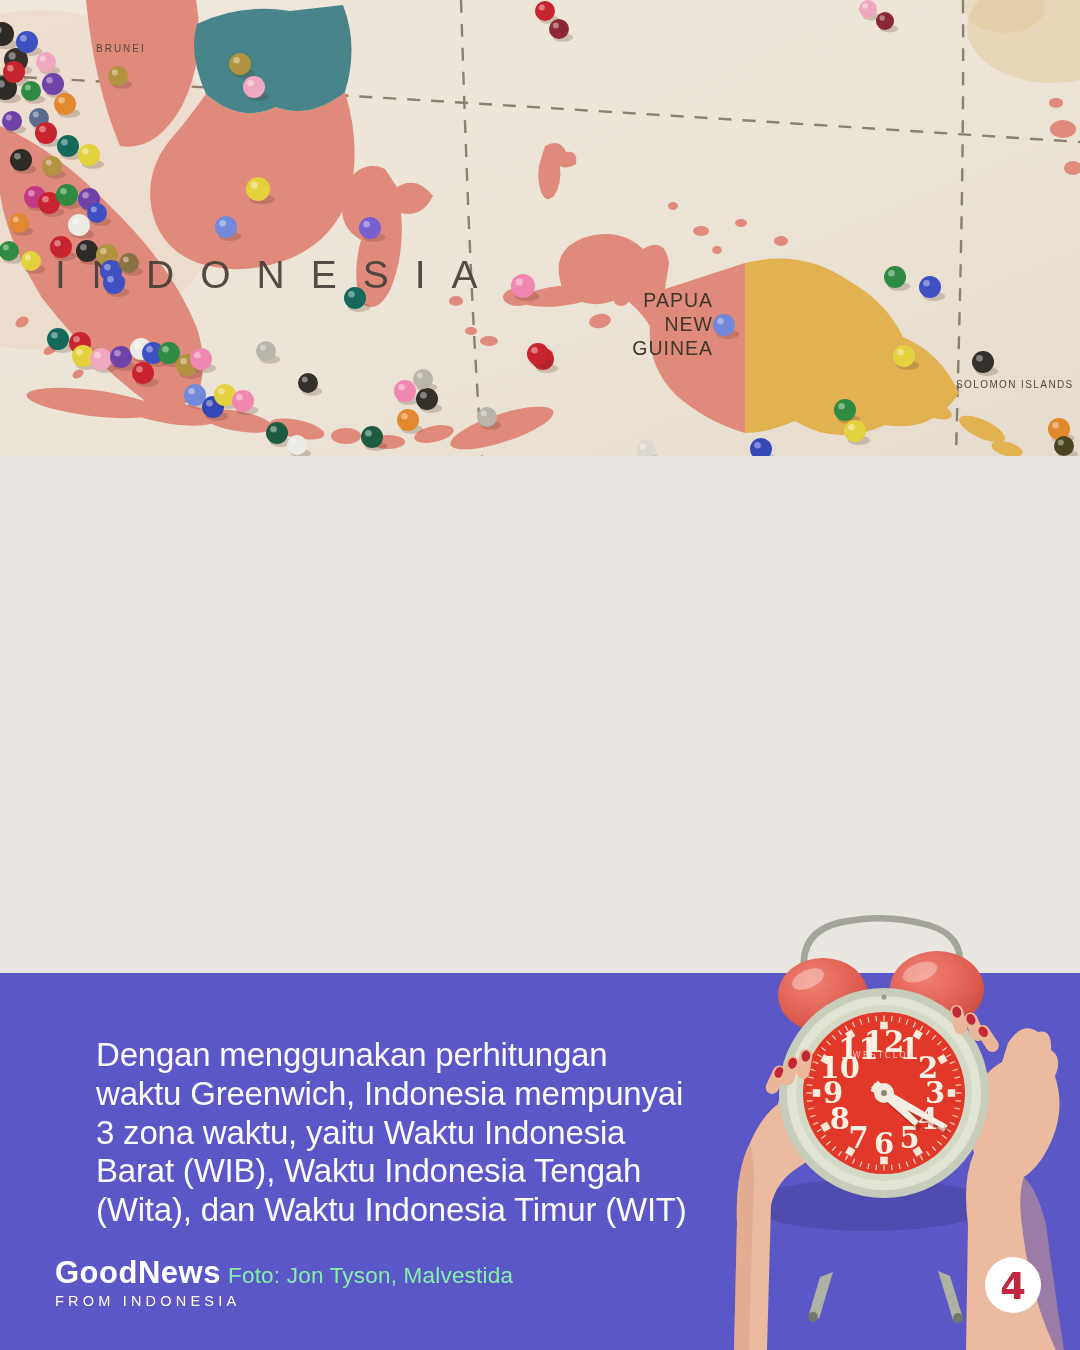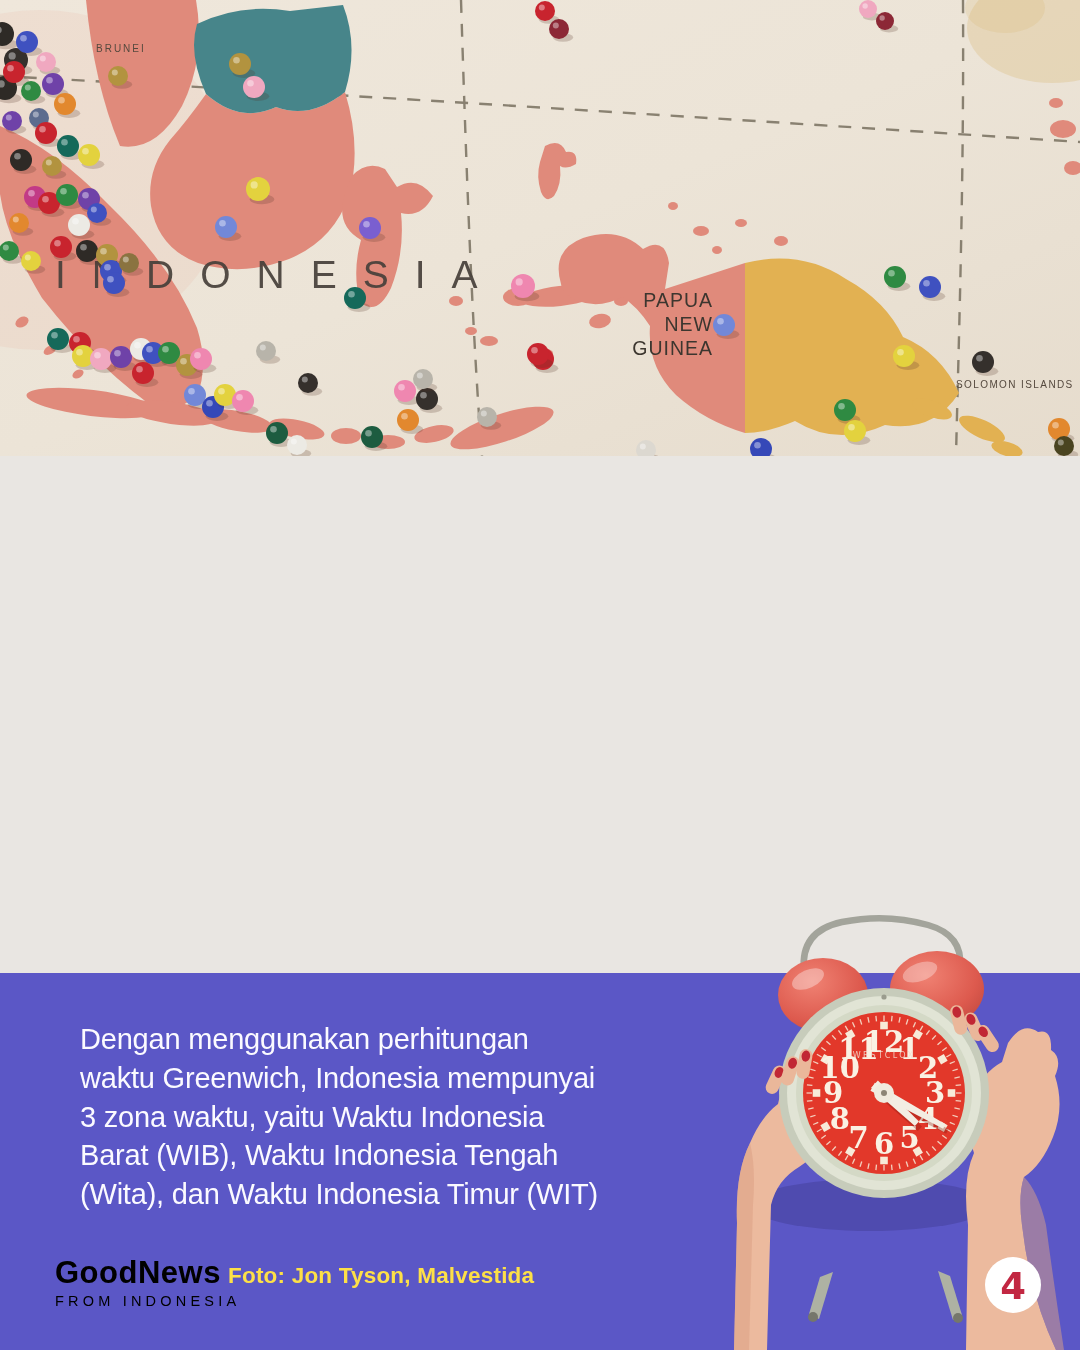--- a/index.html
+++ b/index.html
@@ -12,43 +12,43 @@
   .highlight-section{position:absolute;left:0;top:973px;width:1080px;height:377px;background:#5b57c6;}
 
   
   .col{position:absolute;top:498px;color:#2c292a;font-size:33px;line-height:38.6px;
        letter-spacing:-0.3px;white-space:pre-line;}
   .col p{margin:0 0 40px 0;}
   .col-left{left:80px;width:486px;}
   .col-right{left:570px;width:470px;}
 
   
-  .highlight-text{position:absolute;left:80px;top:1020px;width:640px;margin:0;
-       color:#fbfaff;font-size:29px;line-height:38.8px;letter-spacing:-0.2px;white-space:pre-line;}
+  .highlight-text{position:absolute;left:80px;top:1020px;width:640px;margin:16px;
+       color:#fbfaff;font-size:33px;line-height:38.8px;letter-spacing:-0.2px;white-space:pre-line;}
 
   
   .clock-art{position:absolute;left:720px;top:905px;width:360px;height:445px;z-index:5;}
   .clock-num{font-family:"DejaVu Serif",serif;font-weight:bold;font-size:29px;fill:#faf1e3;}
   .clock-brand{font-family:"DejaVu Sans",sans-serif;font-size:8px;letter-spacing:2.4px;
        fill:#f3ded0;opacity:.85;}
   .badge-num{font-family:"DejaVu Sans",sans-serif;font-weight:bold;font-size:37px;fill:#c22742;}
 
   
   .map-label{font-family:"Liberation Sans",sans-serif;fill:#453e37;}
   .lbl-brunei{font-size:10px;letter-spacing:2px;fill:#55493e;}
   .lbl-indonesia{font-size:39px;letter-spacing:26px;font-weight:500;fill:#47403a;opacity:.92;}
   .lbl-png{font-size:19.5px;letter-spacing:1px;fill:#3c362f;}
   .lbl-solomon{font-size:10px;letter-spacing:1.4px;fill:#55493e;}
 
   
-  .footer-logo{position:absolute;left:55px;top:1257px;color:#000000;}
+  .footer-logo{position:absolute;left:55px;top:1257px;color:#ffffff;}
   .logo-main{font-size:31px;font-weight:bold;letter-spacing:.5px;line-height:32px;}
   .logo-sub{font-size:14.5px;font-weight:normal;letter-spacing:4.2px;margin-top:4px;}
-  .photo-credit{position:absolute;left:228px;top:1260px;color:#fde047;
-       font-size:22.5px;font-weight:700;line-height:31px;letter-spacing:.2px;}
+  .photo-credit{position:absolute;left:228px;top:1260px;color:#86efac;
+       font-size:22.5px;font-weight:400;line-height:31px;letter-spacing:.2px;}
 </style>
 </head>
 <body>
 
 <div class="canvas">
 
   <div class="photo-section">
     <svg width="1080" height="456" viewBox="0 0 1080 456">
       <defs>
         <linearGradient id="paperBg" x1="0" y1="0" x2="1" y2="1">

